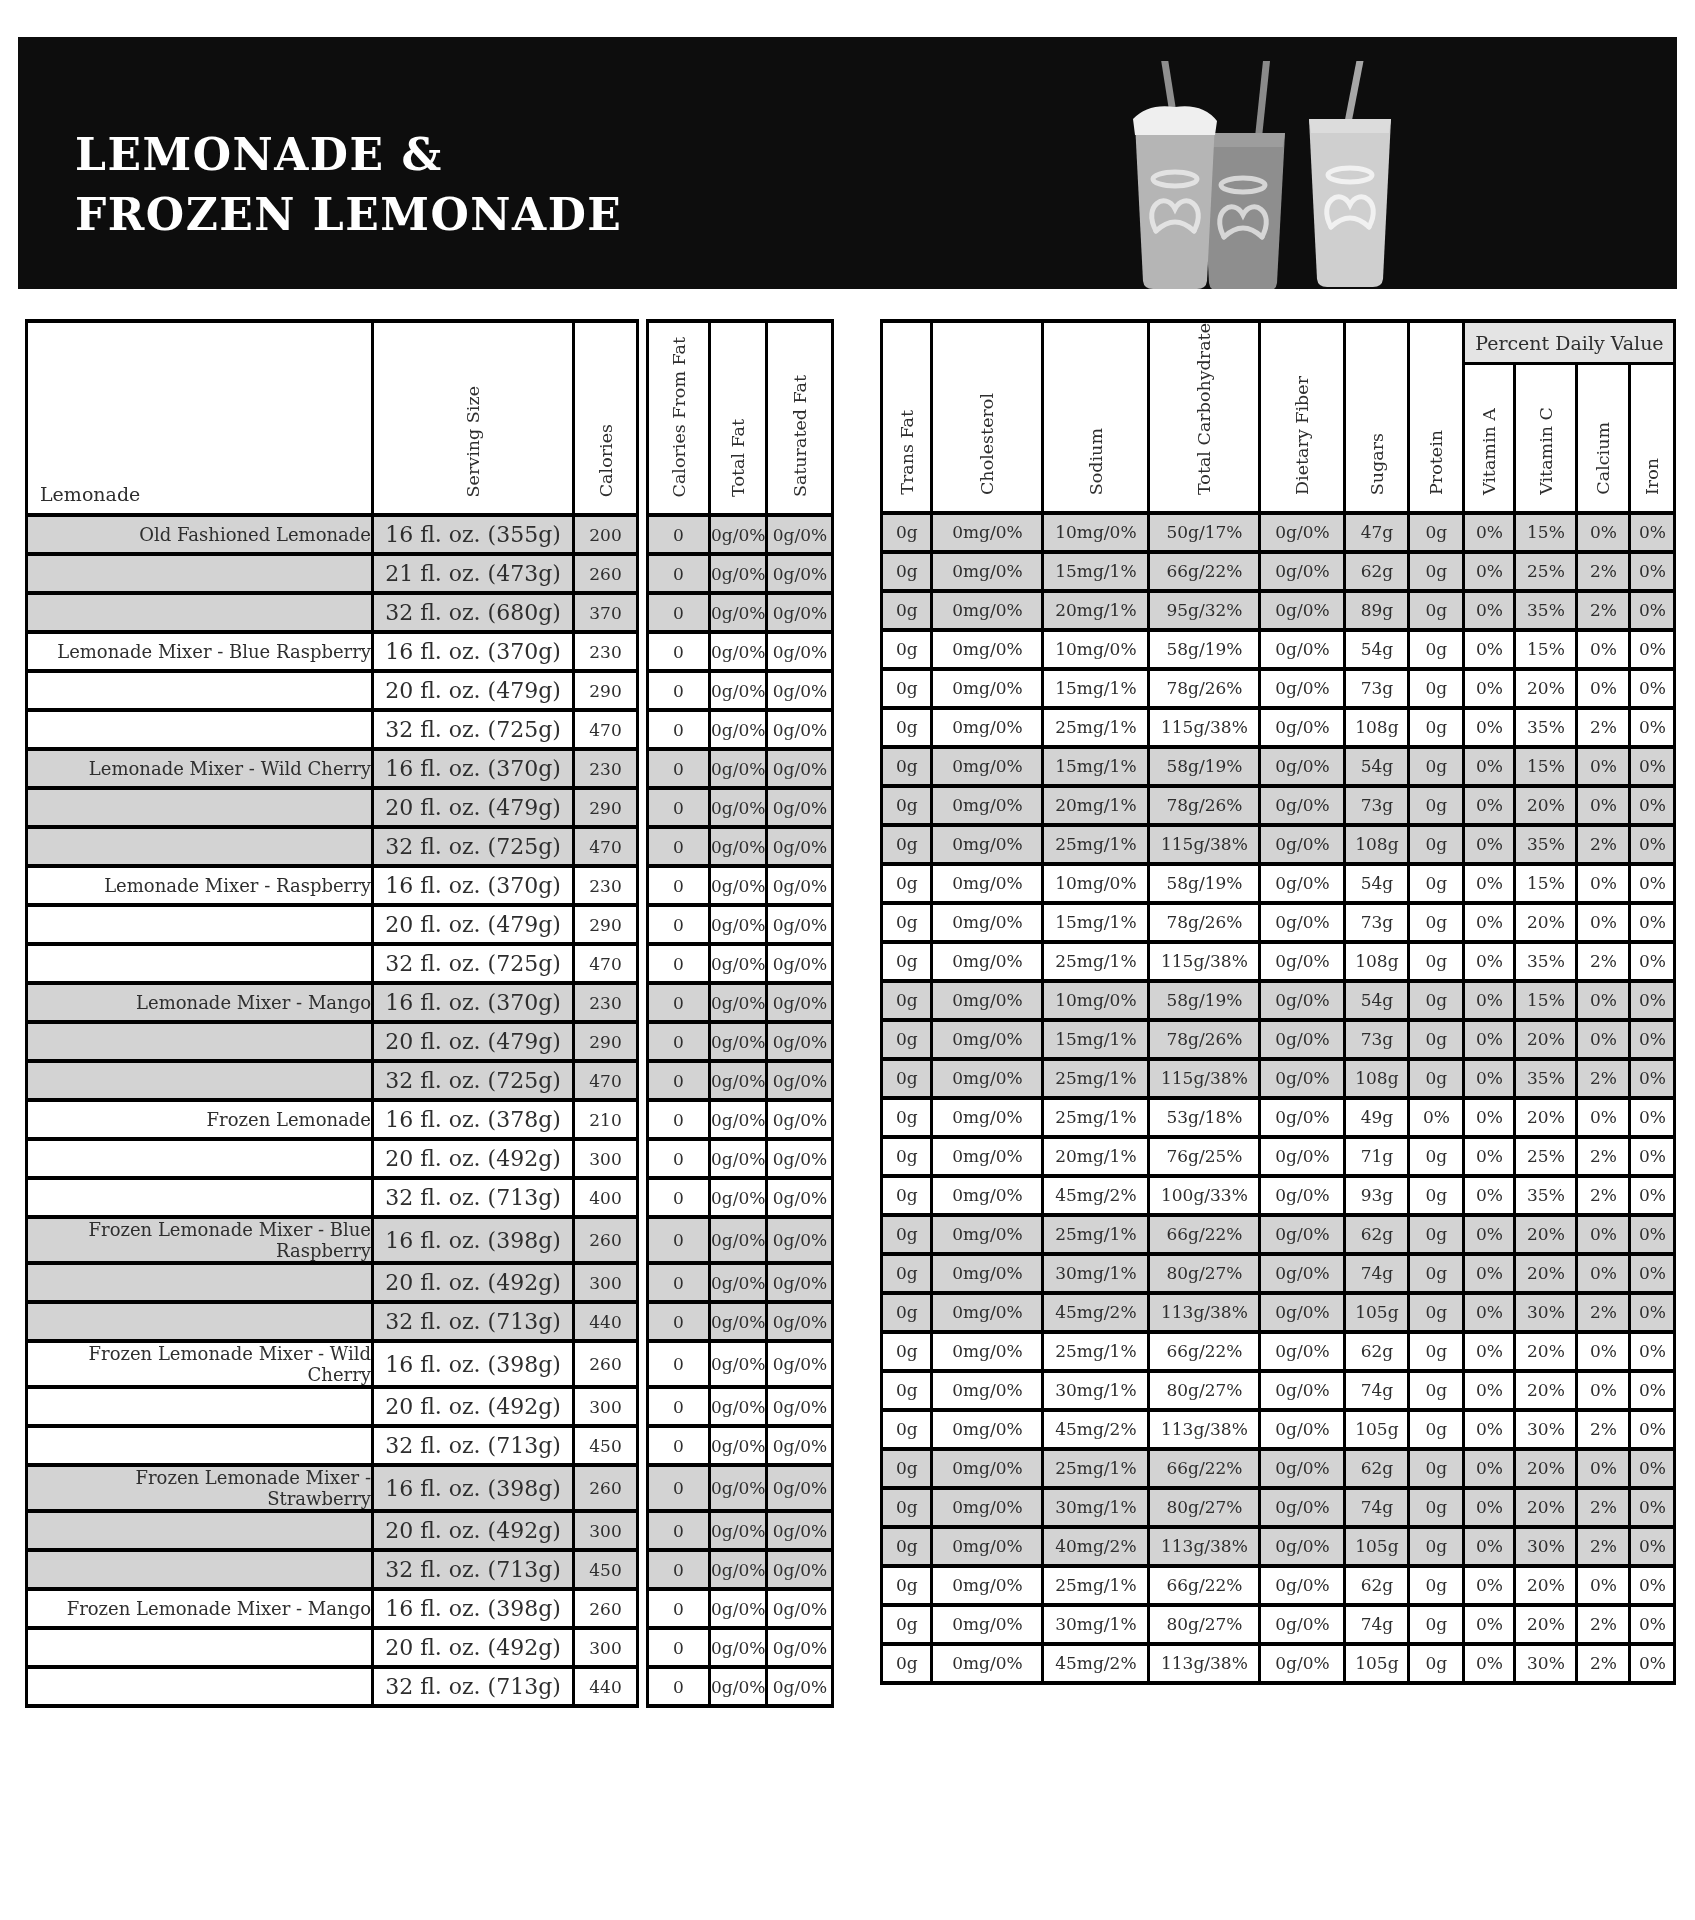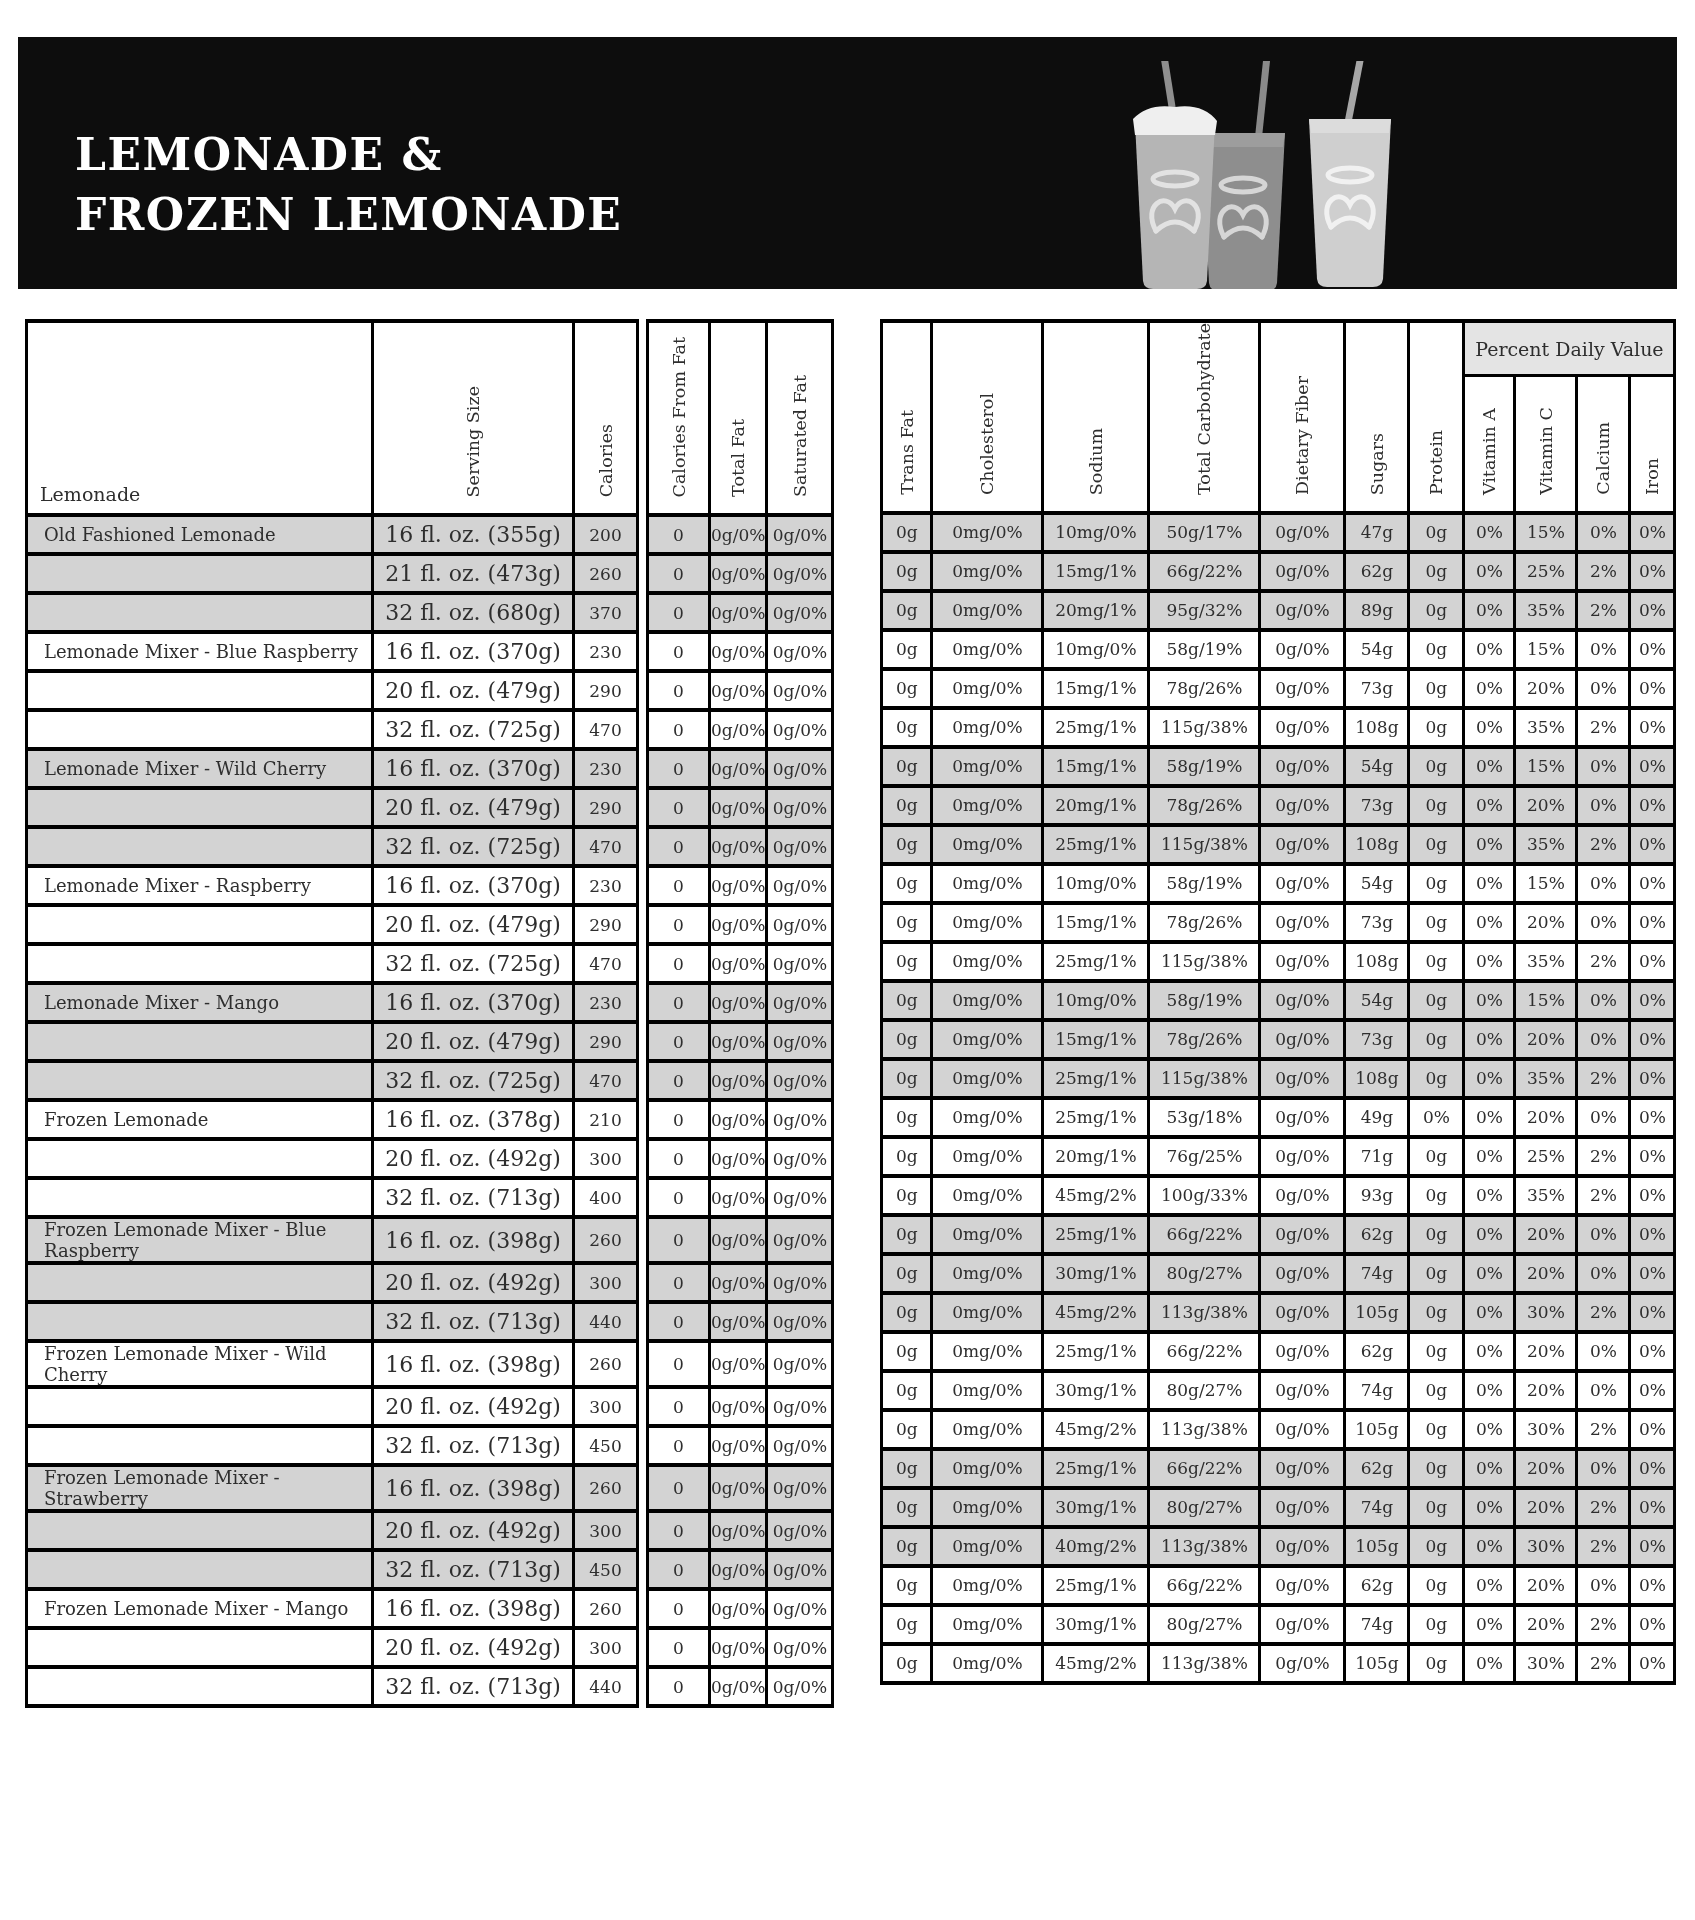--- a/index.html
+++ b/index.html
@@ -16,28 +16,28 @@
   
   .tables { position:absolute; left:25px; top:310px; display:flex; align-items:flex-start; }
   table { border-collapse:collapse; table-layout:fixed; }
   th, td { border:3px solid #000; border-top-width:4px; border-bottom-width:4px;
            padding:0; font-weight:normal; color:#2e2e2e; background:#fff; }
   thead th { height:182px; vertical-align:bottom; text-align:center; }
   th.name-h { text-align:left; vertical-align:bottom; padding:0 0 8px 12px; font-size:19px; }
   .vlabel { display:inline-block; writing-mode:vertical-rl; transform:rotate(180deg);
             white-space:nowrap; font-size:17.5px; padding:0; margin-bottom:12px; }
   tbody td { height:35px; text-align:center; font-size:17px; }
-  tbody td.name-cell { text-align:left; padding-left:16px; font-size:18px; }
+  tbody td.name-cell { text-align:right; padding-left:10px; font-size:18px; }
   tbody td.serving-cell { font-size:22px; }
   tr.gray td { background:#d3d3d3; }
   th.gapcol, td.gapcol { border-top:none; border-bottom:none; background:#fff !important; }
   .t-gap { width:46px; flex:0 0 46px; }
 
   .right-wrap { position:relative; }
-  .pdv-overlay { position:absolute; top:0; right:0; width:214px; height:58px;
+  .pdv-overlay { position:absolute; top:0; right:0; width:214px; height:46px;
                  box-sizing:border-box; background:#e4e4e4; border:3px solid #000;
                  border-top-width:4px; display:flex; align-items:center; justify-content:center;
                  font-size:19px; z-index:2; }
 </style>
 </head>
 <body>
 
 <div class="page">
 
   <header class="banner">

